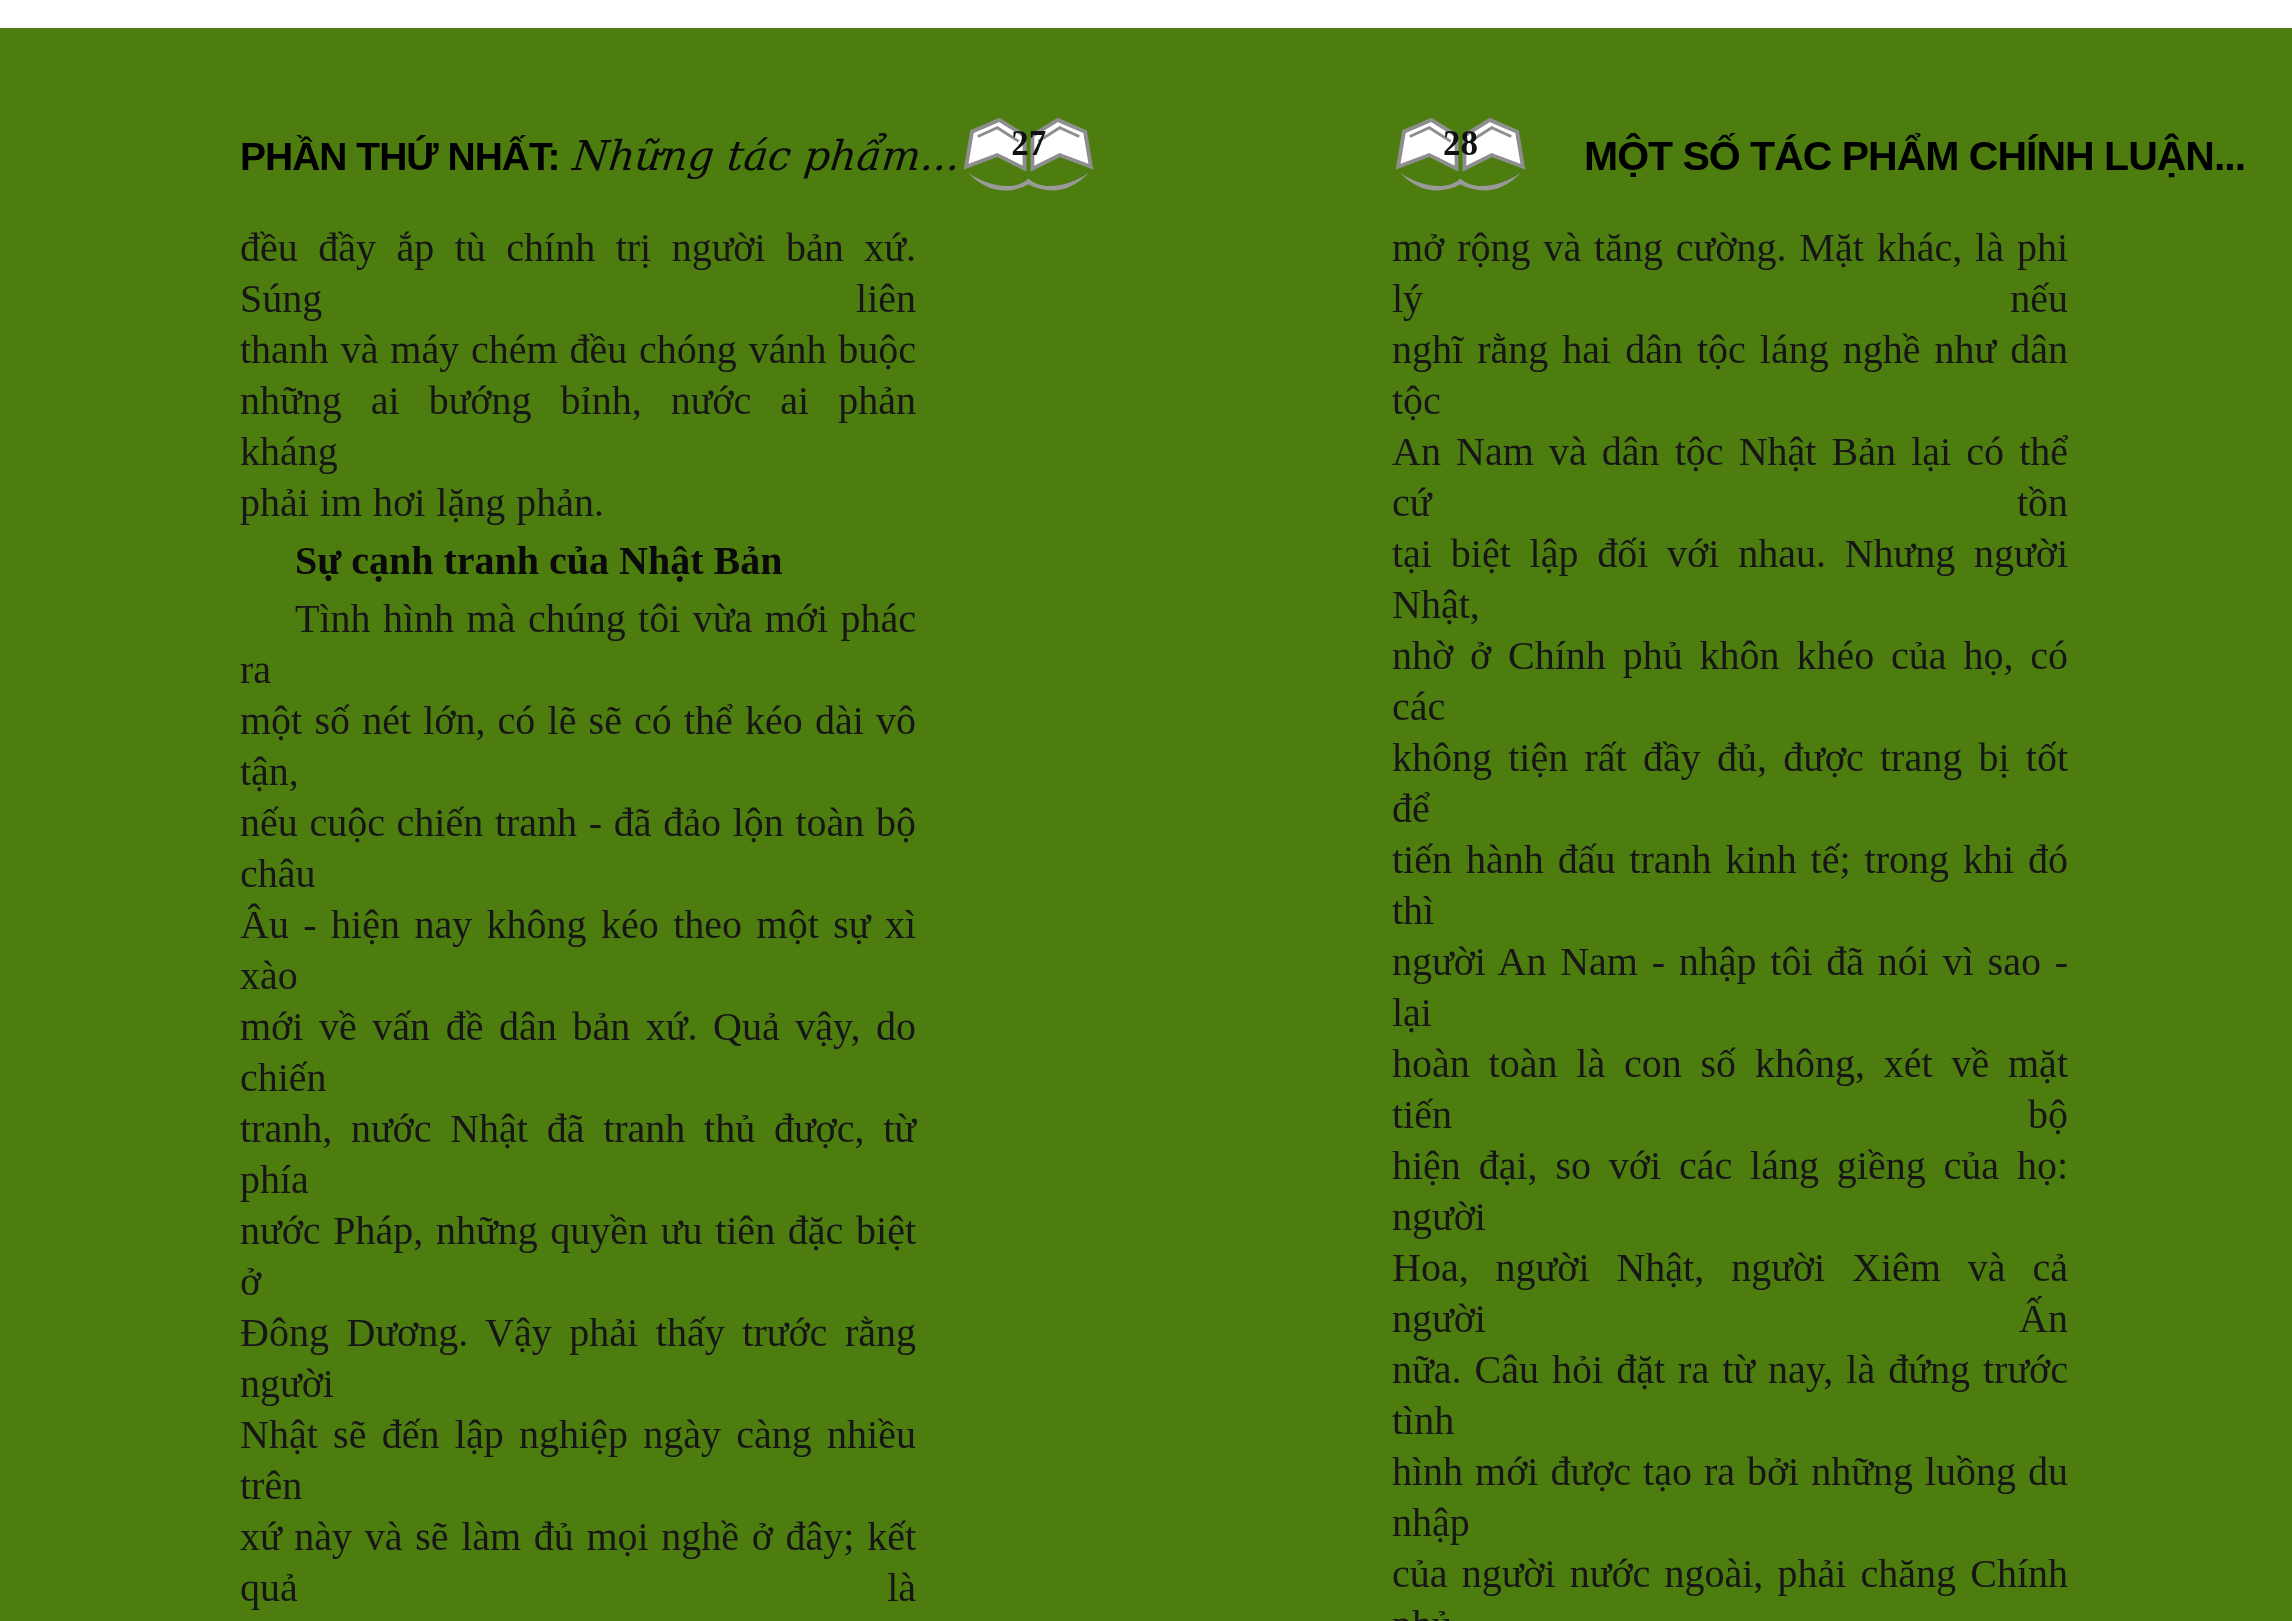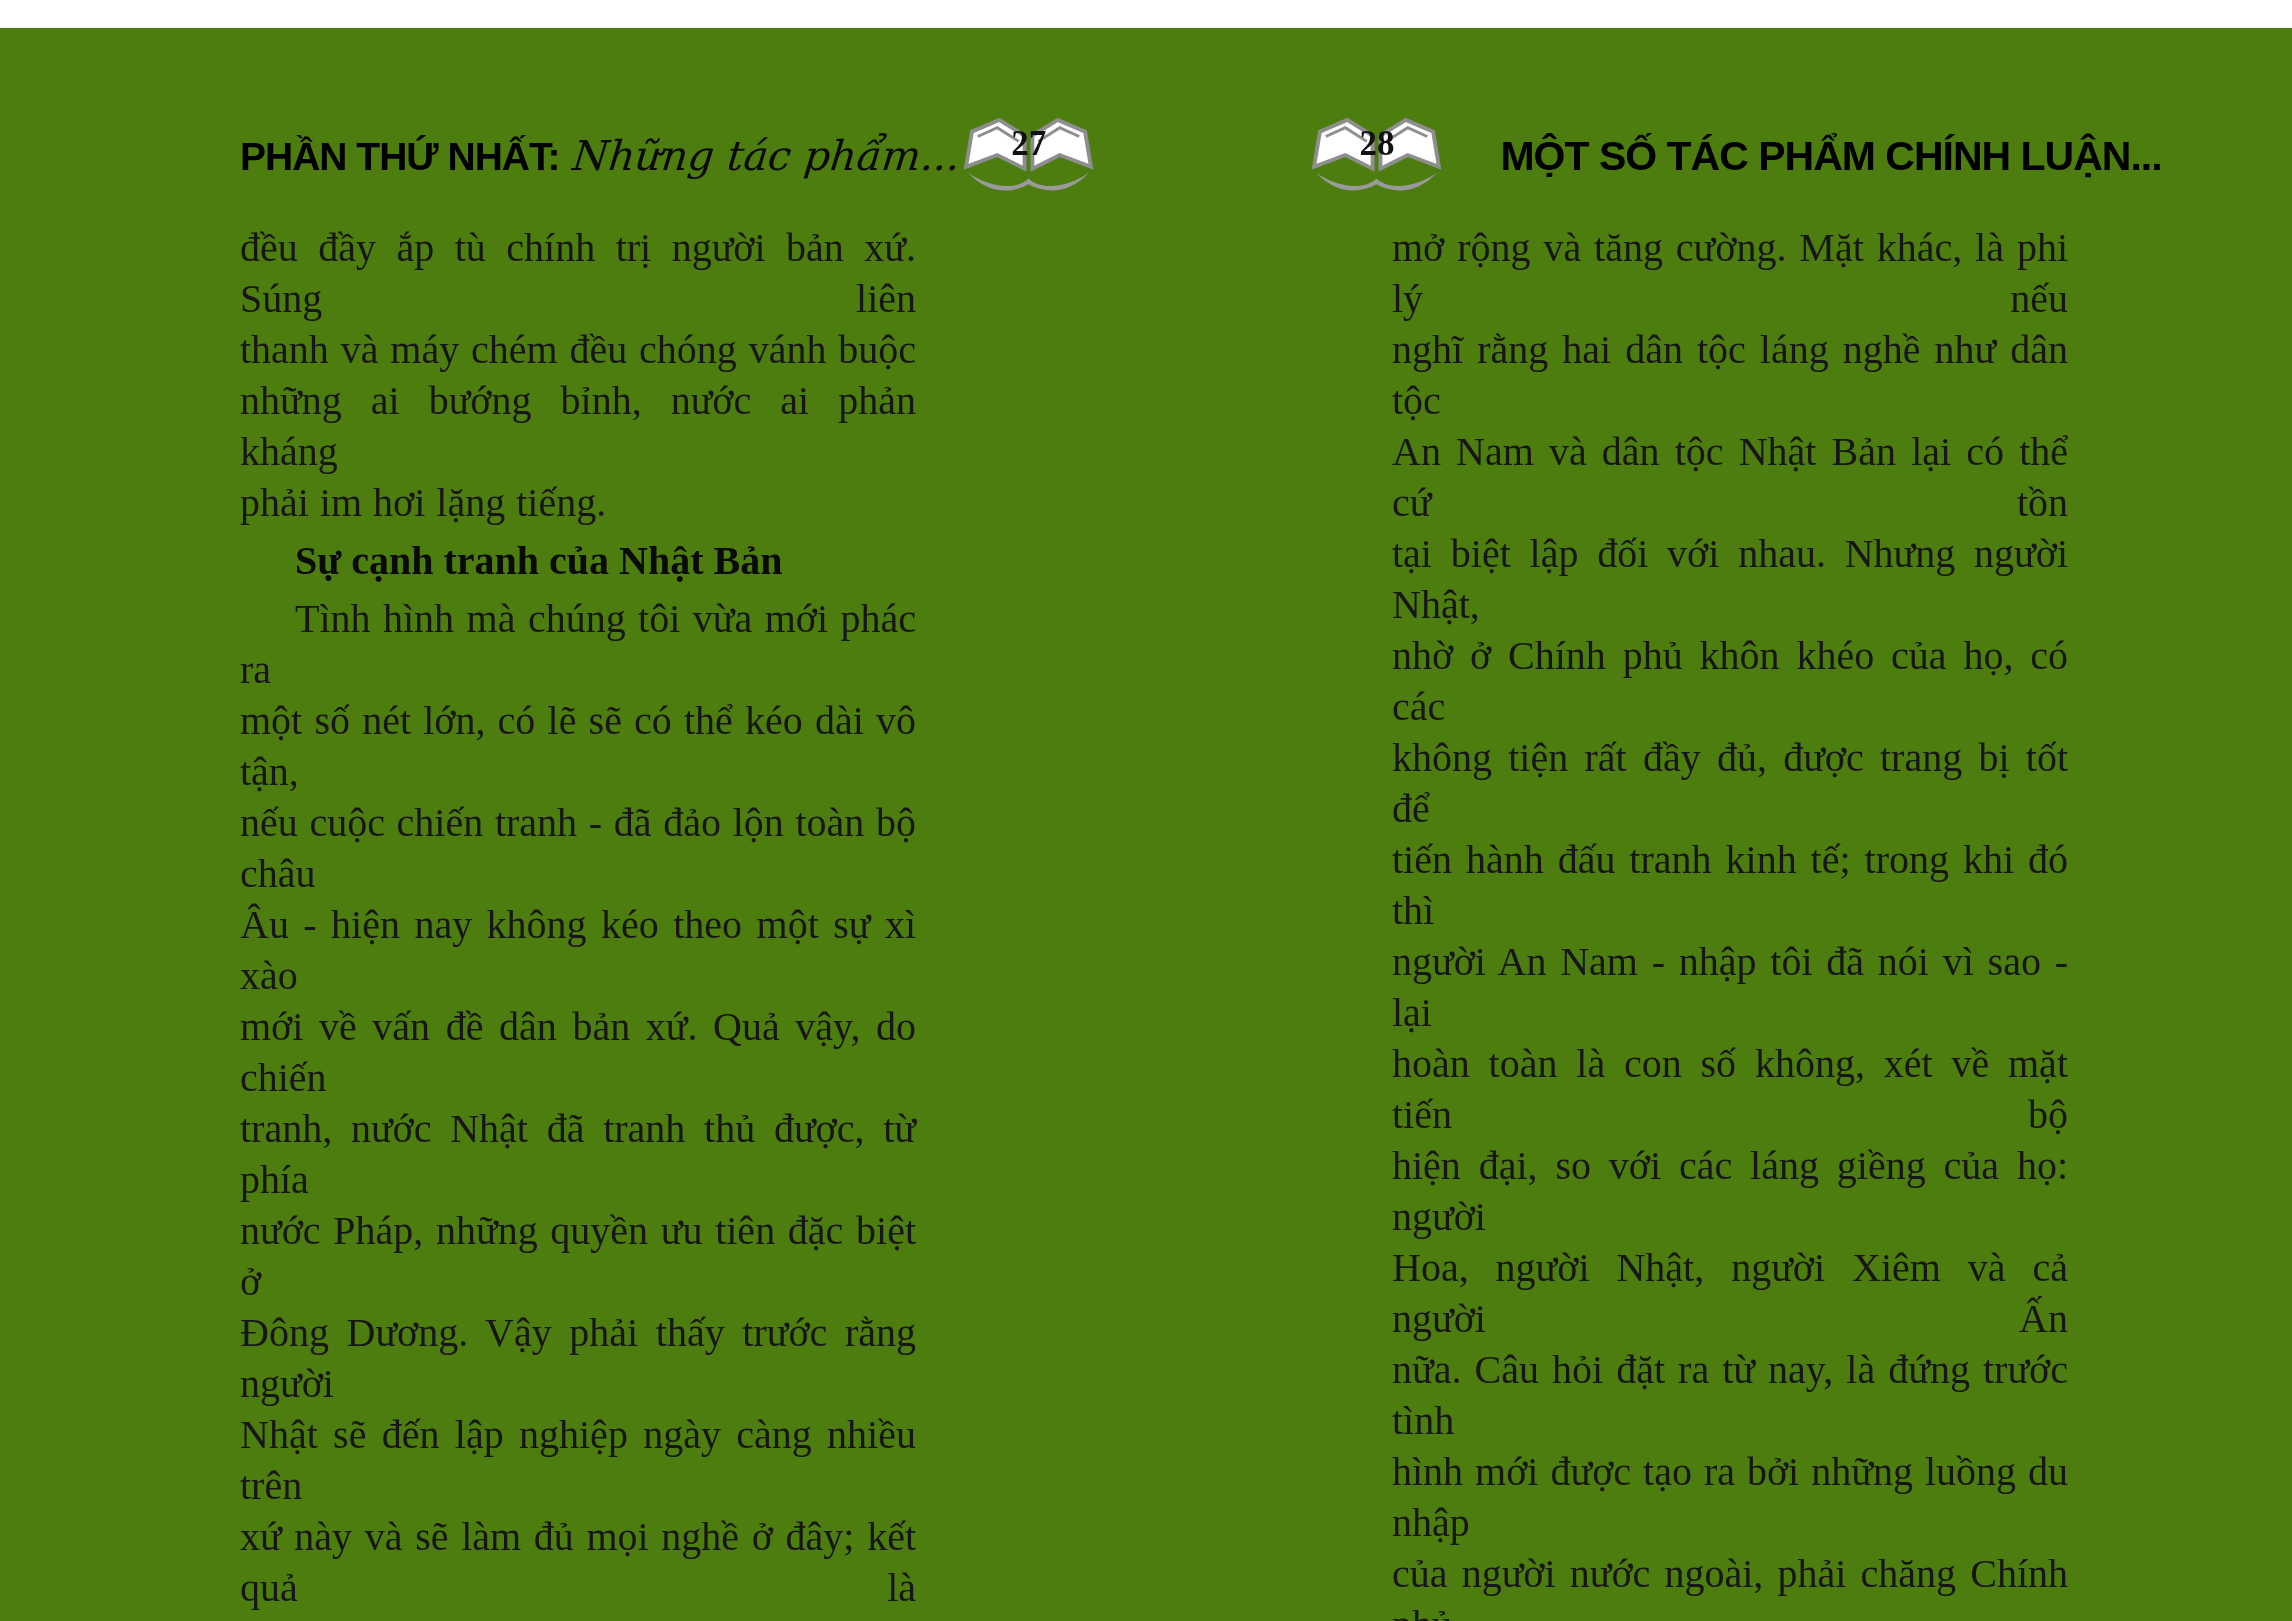--- a/index.html
+++ b/index.html
@@ -8,21 +8,21 @@
     font-family:"Liberation Serif","DejaVu Serif",serif;color:#161616;
     overflow:hidden;
   }
   .page{position:absolute;top:13px;height:1621px;background:#4d7c0f;margin-top:15px;}
   #page-left{left:0;width:1146px;}
   #page-right{left:1146px;width:1147px;}
 
   
   .running-header{position:absolute;top:86px;height:84px;display:flex;align-items:center;}
   #page-left .running-header{left:240px;width:681px;justify-content:space-between;}
-  #page-right .running-header{left:246px;width:686px;justify-content:center;gap:55px;}
+  #page-right .running-header{left:246px;width:686px;justify-content:flex-start;gap:55px;}
   .hdr-left-text{display:flex;align-items:baseline;gap:13.7px;white-space:nowrap;}
   .hdr-bold{
     font-family:"Liberation Sans","DejaVu Sans",sans-serif;font-weight:bold;
     font-size:39px;letter-spacing:-1px;color:#000;font-stretch:87.5%;
   }
   .hdr-script{
     font-family:"DejaVu Serif","Liberation Serif",serif;font-style:italic;
     font-size:41px;color:#0a0a0a;transform:skewX(-6deg);display:inline-block;
   }
   .hdr-title{
@@ -68,21 +68,21 @@
         </g>
         <path d="M8 58 C30 74 58 76 70 64 C82 76 110 74 132 58 C112 80 88 80 70 70 C52 80 28 80 8 58 Z" fill="#9a9a9a"></path>
       </svg>
       <span class="pgnum">27</span>
     </div>
   </div>
   <div class="body-text">
       <div class="line">đều đầy ắp tù chính trị người bản xứ. Súng liên</div>
       <div class="line">thanh và máy chém đều chóng vánh buộc</div>
       <div class="line">những ai bướng bỉnh, nước ai phản kháng</div>
-      <div class="line last">phải im hơi lặng tiếng.</div>
+      <div class="line last">phải im hơi lặng phản.</div>
       <div class="heading">Sự cạnh tranh của Nhật Bản</div>
       <div class="line indent">Tình hình mà chúng tôi vừa mới phác ra</div>
       <div class="line">một số nét lớn, có lẽ sẽ có thể kéo dài vô tận,</div>
       <div class="line">nếu cuộc chiến tranh - đã đảo lộn toàn bộ châu</div>
       <div class="line">Âu - hiện nay không kéo theo một sự xì xào</div>
       <div class="line">mới về vấn đề dân bản xứ. Quả vậy, do chiến</div>
       <div class="line">tranh, nước Nhật đã tranh thủ được, từ phía</div>
       <div class="line">nước Pháp, những quyền ưu tiên đặc biệt ở</div>
       <div class="line">Đông Dương. Vậy phải thấy trước rằng người</div>
       <div class="line">Nhật sẽ đến lập nghiệp ngày càng nhiều trên</div>

